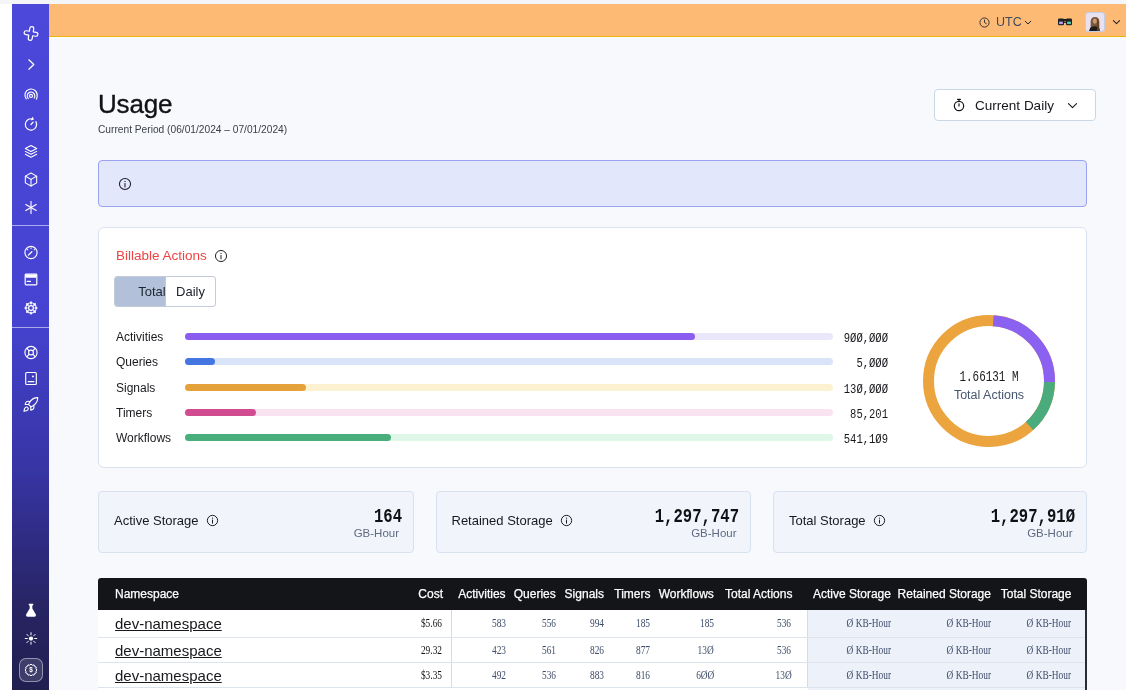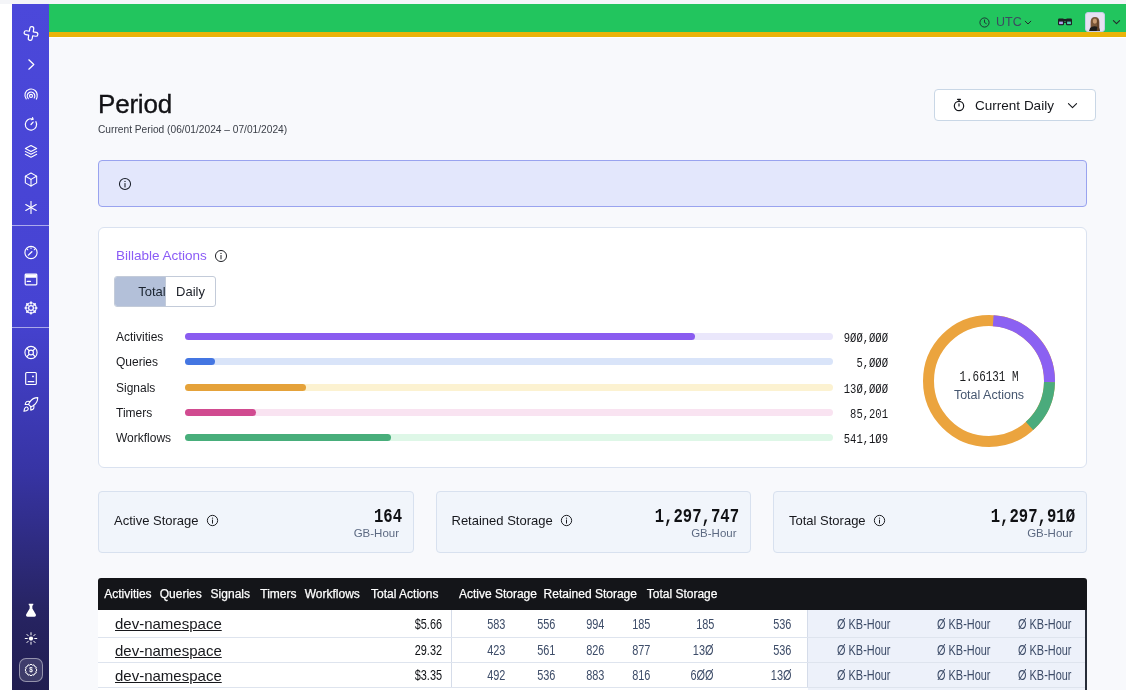--- a/index.html
+++ b/index.html
@@ -2,34 +2,34 @@
 <html><head>
 <meta charset="utf-8">
 <style>
   * { margin:0; padding:0; box-sizing:border-box; }
   html,body { width:1126px; height:700px; background:#fff; font-family:"Liberation Sans", sans-serif; overflow:hidden; }
   #topstrip { position:absolute; left:0; top:0; width:1126px; height:4px; background:#f4f5f8; }
   #sidebar { position:absolute; left:12px; top:4px; width:37px; height:686px;
     background:linear-gradient(180deg,#4b48da 0%,#4643d2 45%,#3734a4 68%,#272463 88%,#211e50 100%); }
   .sic { position:absolute; left:50%; transform:translateX(-50%); }
   .sdiv { position:absolute; left:0; width:37px; height:1px; background:rgba(255,255,255,.55); }
-  #header { position:absolute; left:49px; top:4px; width:1077px; height:33px; background:#22c55e; border-bottom:5px solid #eab308; }
+  #header { position:absolute; left:49px; top:4px; width:1077px; height:33px; background:#fdba74; border-bottom:1px solid #eab308; }
   #content { position:absolute; left:49px; top:38px; width:1077px; height:652px; background:#f8f9fc; }
   .abs { position:absolute; }
   
   #usage-title { position:absolute; left:98px; top:89px; font-size:26px; font-weight:400; color:#121216; -webkit-text-stroke:0.35px #121216; letter-spacing:-0.2px; }
   #usage-sub { position:absolute; left:98px; top:124px; font-size:10.2px; color:#3c4049; }
   #period-btn { position:absolute; left:934px; top:89px; width:162px; height:32px; background:#fff; border:1px solid #c9d7e6; border-radius:4px;
      display:flex; align-items:center; justify-content:center; gap:8px; font-size:13.5px; font-weight:500; color:#14161b; }
   
   #banner { position:absolute; left:98px; top:160px; width:989px; height:47px; background:#e3e7fc; border:1px solid #99a3ef; border-radius:4px;
      display:flex; align-items:center; padding-left:19px; gap:6px; font-size:11.8px; color:#181d28; }
   
   #bcard { position:absolute; left:98px; top:227px; width:989px; height:241px; background:#fff; border:1px solid #dae2f0; border-radius:6px; }
-  #bcard-title { position:absolute; left:116px; top:248px; font-size:13.5px; font-weight:500; color:#8b5cf6; display:flex; align-items:center; gap:7px; }
+  #bcard-title { position:absolute; left:116px; top:248px; font-size:13.5px; font-weight:500; color:#ef4444; display:flex; align-items:center; gap:7px; }
   #toggle { position:absolute; left:114px; top:276px; height:31px; display:flex; border:1px solid #c3cbd9; border-radius:3px; overflow:hidden; background:#fff; }
   #toggle .seg { width:50px; display:flex; align-items:center; justify-content:center; font-size:13px; }
   #toggle .on { background:#b3c0d9; font-weight:500; color:#1b2430;padding-left:24px; }
   #toggle .off { color:#20242c; font-weight:500; border-left:1px solid #c3cbd9; }
   .brow { position:absolute; left:116px; height:14px; display:flex; align-items:center; }
   .blabel { font-size:12px; color:#191a1e; }
   .btrack { position:absolute; left:185px; width:648px; height:7px; border-radius:4px; }
   .bfill { position:absolute; height:7px; border-radius:4px; left:0; top:0; }
   .bval { position:absolute; font-family:"Liberation Mono",monospace; font-size:13.5px; color:#17181c; width:60px; text-align:right; left:828px; transform:scaleX(.78); transform-origin:100% 50%; }
   
@@ -53,21 +53,21 @@
   .c-a2 { width:50.2px; justify-content:flex-end; padding-right:4px; }
   .c-a3 { width:48.2px; justify-content:flex-end; padding-right:4px; }
   .c-a4 { width:46.5px; justify-content:flex-end; padding-right:4px; }
   .c-a5 { width:63.4px; justify-content:flex-end; padding-right:4px; }
   .c-a6 { width:90.1px; justify-content:flex-end; padding-right:15.5px; }
   .c-s1 { width:89px; justify-content:flex-end; padding-right:6px; }
   .c-s2 { width:100px; justify-content:flex-end; padding-right:6px; }
   .c-s3 { width:91px; justify-content:flex-end; padding-right:16.5px; }
   .sepr { border-right:1px solid #d5dce9; }
   .storbg { background:#edf1fa; }
-  .mono-n { font-family:Liberation Sans, sans-serif; font-size:14px; }
+  .mono-n { font-family:Liberation Serif, serif; font-size:12px; }
   .sq { display:inline-block; transform:scaleX(.78); transform-origin:100% 50%; }
   .tbody-row .num { color:#3d4c68; }
   .tbody-row .cost { color:#0f1115; }
   .tbody-row .snum { color:#3d4c68; }
   .nslink { font-size:15px; color:#17181c; text-decoration:underline; }
 </style>
 </head>
 <body>
 <div id="topstrip"></div>
 <div id="header">
@@ -170,21 +170,21 @@
       <path d="M12 3.8v3 M12 17.2v3 M3.8 12h3 M17.2 12h3 M6.2 6.2l2.1 2.1 M15.7 15.7l2.1 2.1 M17.8 6.2l-2.1 2.1 M8.3 15.7l-2.1 2.1" stroke-width="1.4"></path>
     </svg>
   <div class="abs" style="left:6.5px;top:654px;width:24px;height:24px;border-radius:7px;background:rgba(255,255,255,.13);border:1px solid rgba(255,255,255,.45);"></div>
   <svg class="sic" style="top:658px" width="16" height="16" viewBox="0 0 24 24" fill="none" stroke="#fff" stroke-width="1.5">
       <path d="M12 3.2 l2 1.6 2.5-.5 1 2.4 2.4 1-.5 2.5 1.6 1.8 -1.6 1.8.5 2.5-2.4 1-1 2.4-2.5-.5-2 1.6-2-1.6-2.5.5-1-2.4-2.4-1 .5-2.5-1.6-1.8 1.6-1.8-.5-2.5 2.4-1 1-2.4 2.5.5z"></path>
       <text x="12" y="15.5" text-anchor="middle" font-family="Liberation Sans" font-size="9.5" font-weight="bold" fill="#fff" stroke="none">$</text>
     </svg>
 </div>
 <div id="content"></div>
 
-<div id="usage-title">Period</div>
+<div id="usage-title">Usage</div>
 <div id="usage-sub">Current Period (06/01/2024 – 07/01/2024)</div>
 <div id="period-btn">
     <svg width="16" height="16" viewBox="0 0 24 24" fill="none" stroke="#14161b" stroke-width="1.8" stroke-linecap="round">
       <circle cx="12" cy="13.5" r="7"></circle>
       <path d="M12 6.5V4"></path>
       <path d="M9.8 3.5h4.4"></path>
       <path d="M12 13.5v-3.4"></path>
     </svg>
     <span>Current Daily</span>
     <svg width="13" height="13" viewBox="0 0 24 24" fill="none" stroke="#14161b" stroke-width="2" stroke-linecap="round" stroke-linejoin="round" style="margin-left:4px">
@@ -284,20 +284,22 @@
         <circle cx="12" cy="12" r="9.5"></circle>
         <path d="M12 11v6" stroke-linecap="round"></path>
         <circle cx="12" cy="7.6" r="0.5" fill="#17181d" stroke-width="1.4"></circle>
       </svg></div>
   <div class="v">1,297,91Ø</div>
     <div class="u">GB-Hour</div>
 </div>
 
 <div id="tbl">
   <div class="trow" id="thead">
+    <div class="c c-ns">Namespace</div>
+    <div class="c c-cost">Cost</div>
     <div class="c c-a1">Activities</div>
     <div class="c c-a2">Queries</div>
     <div class="c c-a3">Signals</div>
     <div class="c c-a4">Timers</div>
     <div class="c c-a5">Workflows</div>
     <div class="c c-a6">Total Actions</div>
     <div class="c c-s1">Active Storage</div>
     <div class="c c-s2">Retained Storage</div>
     <div class="c c-s3">Total Storage</div>
   </div>

